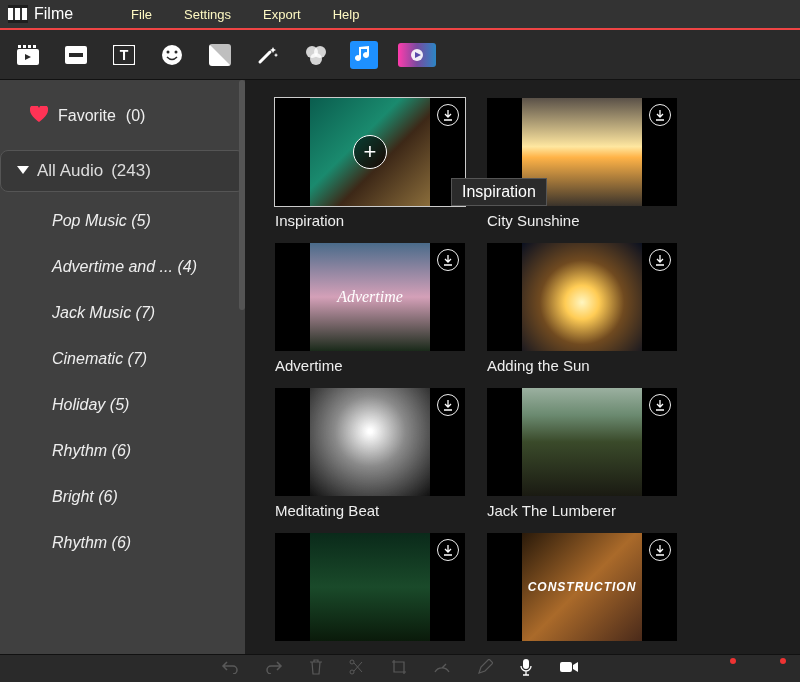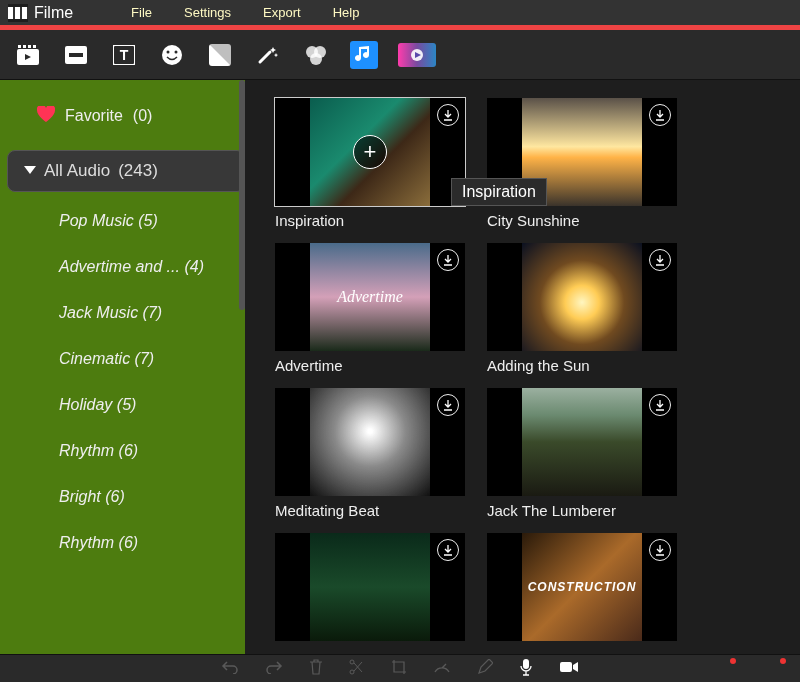--- a/index.html
+++ b/index.html
@@ -11,21 +11,21 @@
     overflow: hidden;
     position: relative;
   }
   .titlebar {
     height: 30px;
     background: #333;
     display: flex;
     align-items: center;
     padding: 0 8px;
     gap: 4px;
-    border-bottom: 5px solid #ef4444;
+    border-bottom: 2px solid #ef4444;
   }
   .logo { display: flex; align-items: center; gap: 6px; }
   .logo-text { color: #fff; font-size: 16px; font-weight: 500; margin-right: 40px; }
   .menu-item {
     color: #fef9c3; font-size: 13px; padding: 4px 14px; cursor: pointer;
   }
   .toolbar {
     height: 50px;
     background: #2a2a2a;
     display: flex;
@@ -45,24 +45,23 @@
     background: linear-gradient(90deg,#ff3cac,#784ba0,#2b86c5);
     border-radius: 3px;
     display:flex;align-items:center;justify-content:center;
   }
   .content {
     display: flex;
     height: calc(100% - 30px - 50px - 28px);
   }
   .sidebar {
     width: 245px;
-    background: #4d7c0f;
+    background: #404040;
     padding-top: 18px;
     position: relative;
-    padding-left: 7px;
   }
   .side-scroll {
     position:absolute; right:0; top:0; width:6px; height:40%;
     background:#555; border-radius:3px;
   }
   .fav-row {
     display:flex; align-items:center; gap:10px;
     padding: 8px 30px; font-size: 16px; color:#eee;
   }
   .heart { color:#ff3355; }

